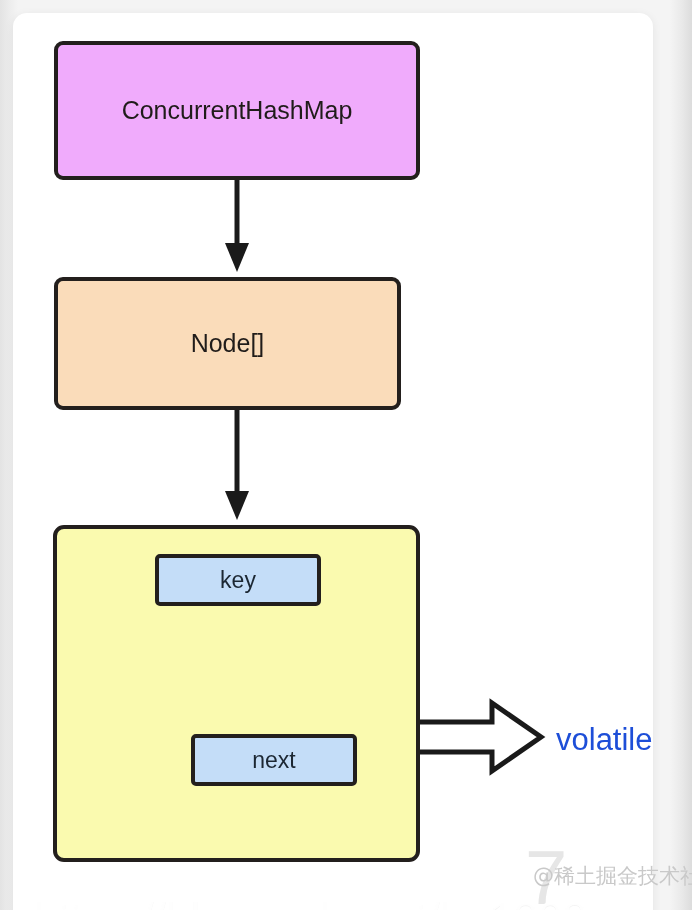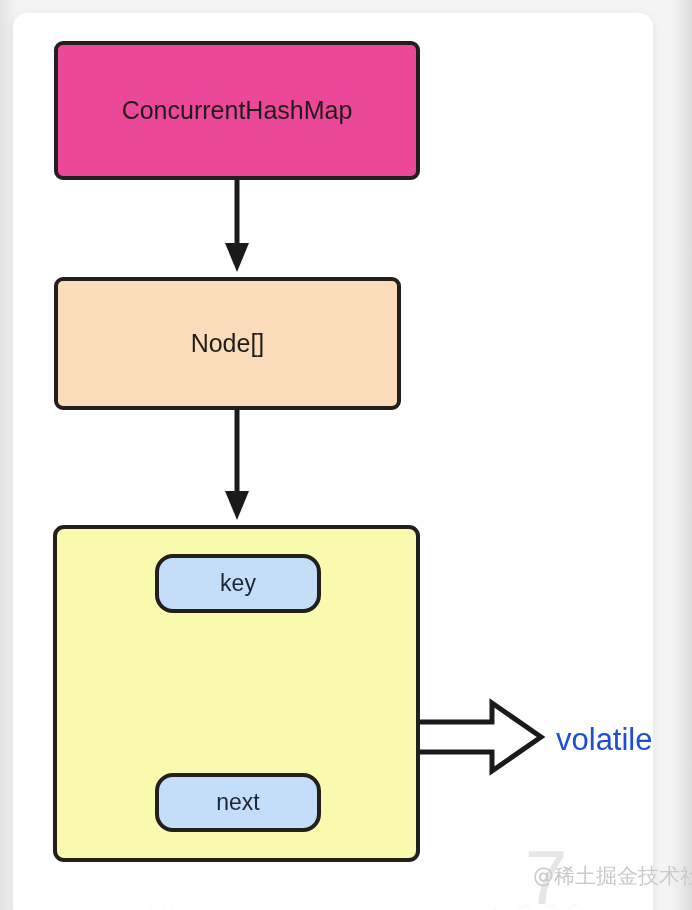--- a/index.html
+++ b/index.html
@@ -52,21 +52,21 @@
     align-items: center;
     justify-content: center;
     color: #201c1a;
   }
 
   .box-chm {
     left: 54px;
     top: 41px;
     width: 366px;
     height: 139px;
-    background: #ec4899;
+    background: #f0abfc;
     font-size: 25px;
   }
 
   .box-nodearr {
     left: 54px;
     top: 277px;
     width: 347px;
     height: 133px;
     background: #fadcba;
     font-size: 25px;
@@ -79,34 +79,34 @@
     height: 337px;
     background: #fafaaf;
     border-radius: 11px;
     display: block;
   }
 
   .field-box {
     position: absolute;
     box-sizing: border-box;
     border: 4px solid #231f1d;
-    border-radius: 18px;
+    border-radius: 5px;
     background: #c4ddf8;
     width: 166px;
     left: 155px;
-    height: 59px;
+    height: 52px;
     display: flex;
     align-items: center;
     justify-content: center;
     font-size: 23px;
     color: #1c2733;
   }
   .field-key   { top: 554px; }
   .field-value { top: 656px; }
-  .field-next  { top: 773px; }
+  .field-next  { top: 734px; margin-left: 36px; }
 
   .connector {
     position: absolute;
     left: 0;
     top: 0;
     width: 692px;
     height: 910px;
     pointer-events: none;
   }
 

